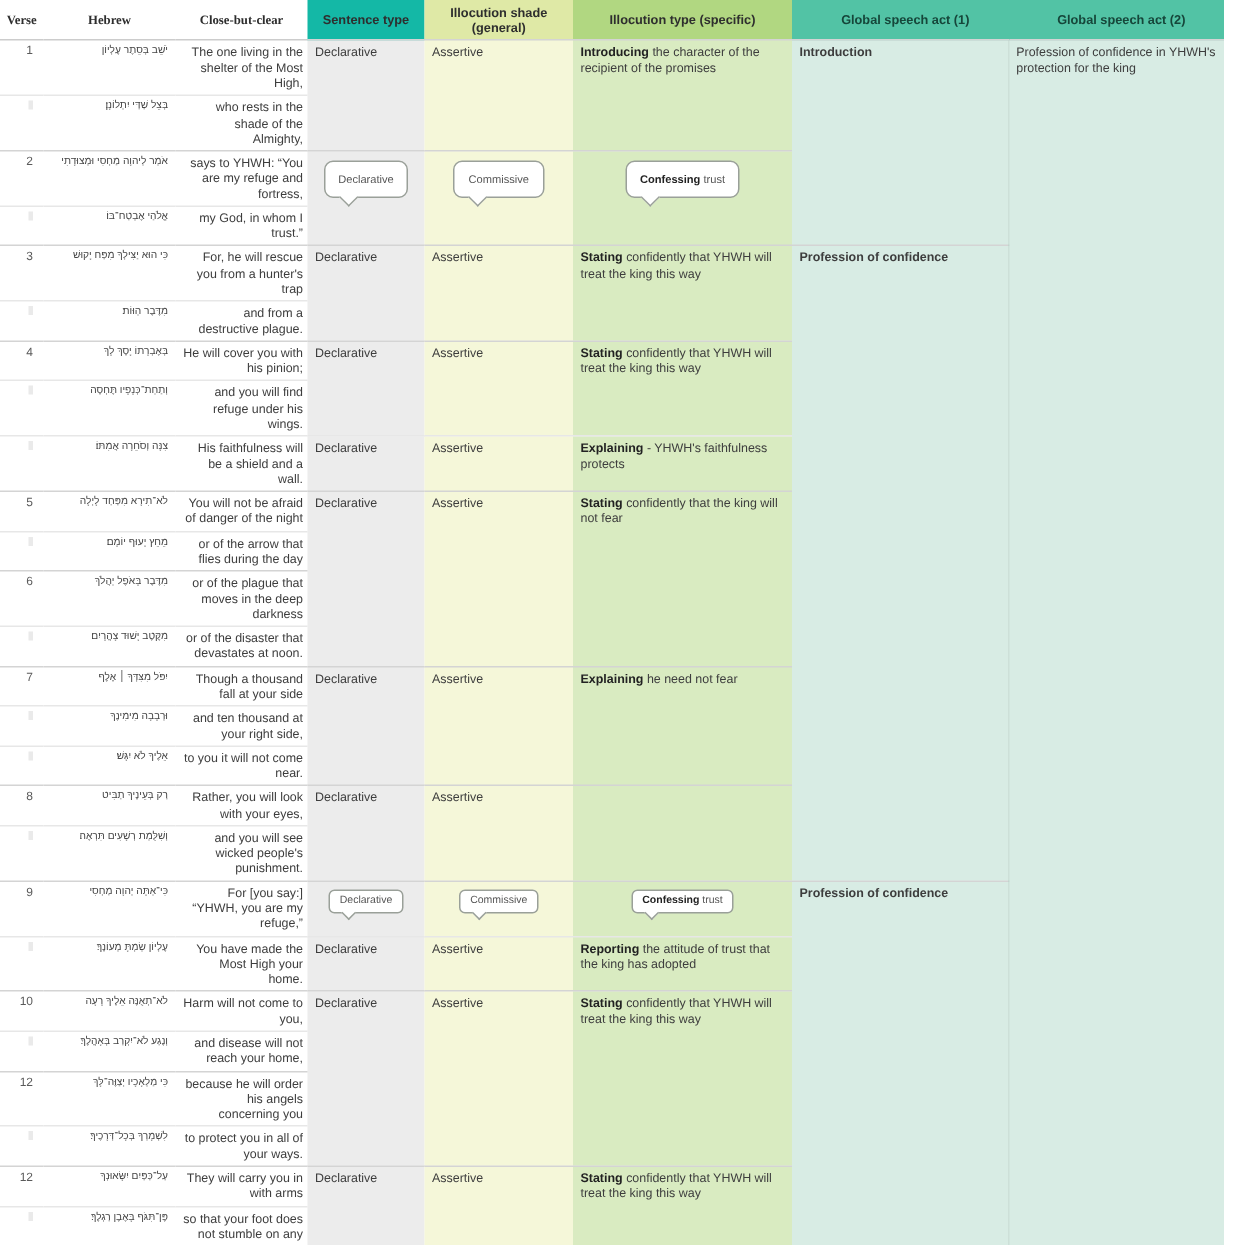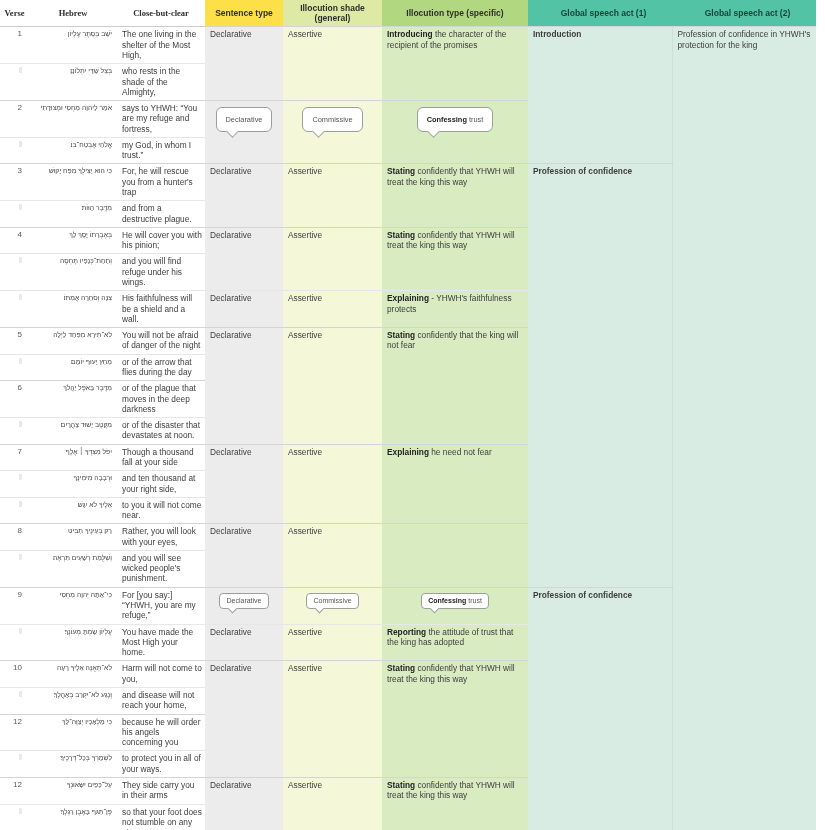--- a/index.html
+++ b/index.html
@@ -1,29 +1,29 @@
 <!DOCTYPE html>
 <html><head>
 <meta charset="utf-8">
 <style>
   html,body{margin:0;padding:0;background:#ffffff;}
   body{font-family:"Liberation Sans","DejaVu Sans",sans-serif;width:825px;}
   table{border-collapse:collapse;table-layout:fixed;width:816px;}
   th{font-size:8.5px;font-weight:bold;color:#2e2e2e;padding:3px 4px;text-align:center;line-height:1.2;}
   th.h-white{background:#ffffff;border-bottom:1px solid #cccccc;font-family:Liberation Serif, serif;}
-  th.h-gray{background:#fde047;}
+  th.h-gray{background:#14b8a6;}
   th.h-yellow{background:#dfe9a6;}
   th.h-green{background:#b1d781;}
   th.h-teal{background:#52c3a5;color:#16463a;padding-left:11px;}
   td{vertical-align:top;font-size:8.3px;color:#3d3d3d;padding:2px 5px 3px 5px;line-height:1.24;border-top:1px solid #e7e7e7;}
   tr.vstart td{border-top:1px solid #d4d4d4;}
   td.verse{text-align:right;color:#5a5a5a;font-size:8px;padding-right:7px;}
   tr.cont td.verse::after{content:"";display:inline-block;width:3px;height:6px;background:#eaeaea;}
   td.heb{text-align:right;direction:rtl;font-size:6.8px;color:#454545;line-height:1.5;padding-left:2px;}
-  td.cbc{padding-right:3px;}
+  td.cbc{padding-right:3px;text-align:right;}
   td.c-sent{background:#ececec;}
   td.c-gen{background:#f5f7d9;margin-left:48px;}
   td.c-spec{background:#d9ebc1;}
   td.c-g1{background:#d8ece4;font-weight:bold;}
   td.c-g2{background:#d8ece4;border-left:1px solid rgba(0,0,0,0.05);}
   td b{font-weight:bold;color:#222222;}
   td.bubble-cell{text-align:center;overflow:visible;}
   .bubble{position:relative;display:inline-block;background:#ffffff;border:1px solid #9aa099;border-radius:6px;padding:7px 9px;font-size:7.4px;color:#555555;margin:4px auto 9px auto;white-space:nowrap;}
   .bubble::after{content:"";position:absolute;left:11px;bottom:-4.5px;width:8px;height:8px;background:#ffffff;border-right:1px solid #9aa099;border-bottom:1px solid #9aa099;transform:rotate(45deg);}
   .bubble.small{padding:3px 6px;font-size:7px;margin:3px auto 7px auto;border-radius:4px;}
@@ -209,21 +209,21 @@
         <td class="cbc">because he will order his angels concerning you</td>
       </tr>
       <tr class="cont">
         <td class="verse"></td>
         <td class="heb">לִשְׁמָרְךָ בְּכָל־דְּרָכֶיךָ׃</td>
         <td class="cbc">to protect you in all of your ways.</td>
       </tr>
       <tr class="vstart">
         <td class="verse">12</td>
         <td class="heb">עַל־כַּפַּיִם יִשָּׂאוּנְךָ</td>
-        <td class="cbc">They side carry you in their arms</td>
+        <td class="cbc">They will carry you in with arms</td>
         <td class="c-sent" rowspan="2"><span>Declarative</span></td>
         <td class="c-gen" rowspan="2"><span>Assertive</span></td>
         <td class="c-spec" rowspan="2"><b>Stating</b><span> confidently that YHWH will treat the king this way</span></td>
       </tr>
       <tr class="cont">
         <td class="verse"></td>
         <td class="heb">פֶּן־תִּגֹּף בָּאֶבֶן רַגְלֶךָ׃</td>
         <td class="cbc">so that your foot does not stumble on any stones.</td>
       </tr>
     </tbody>

